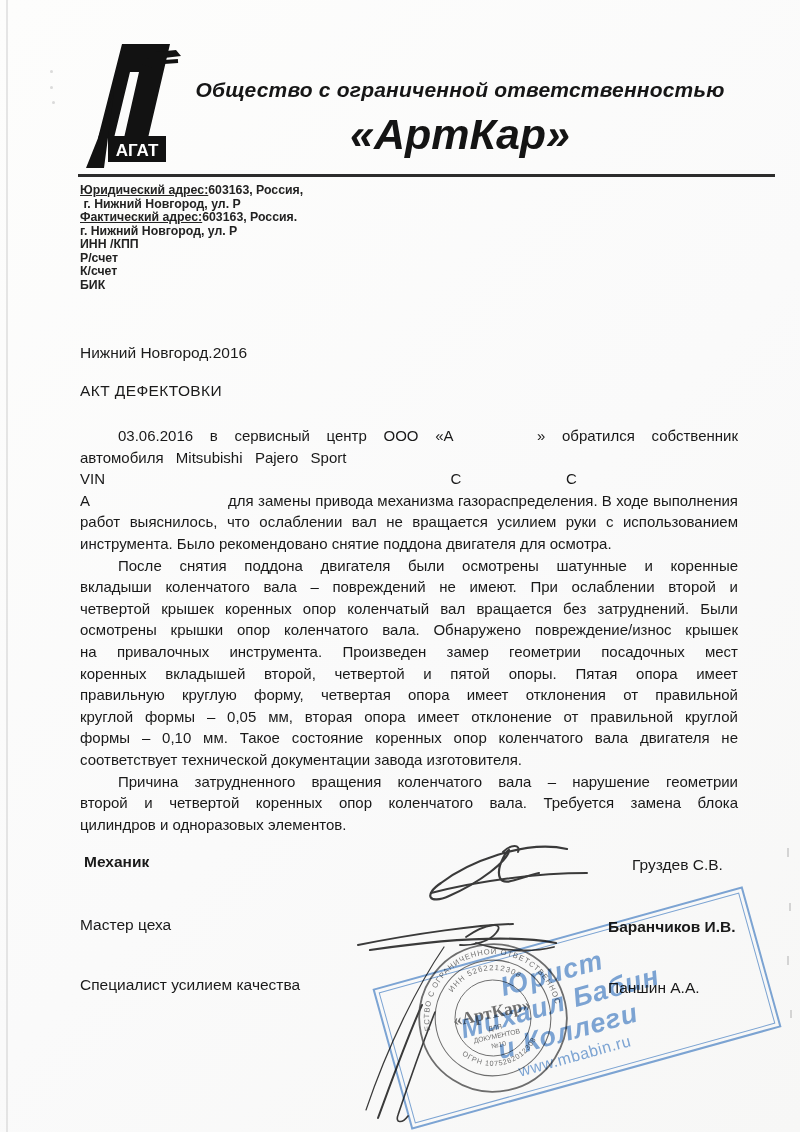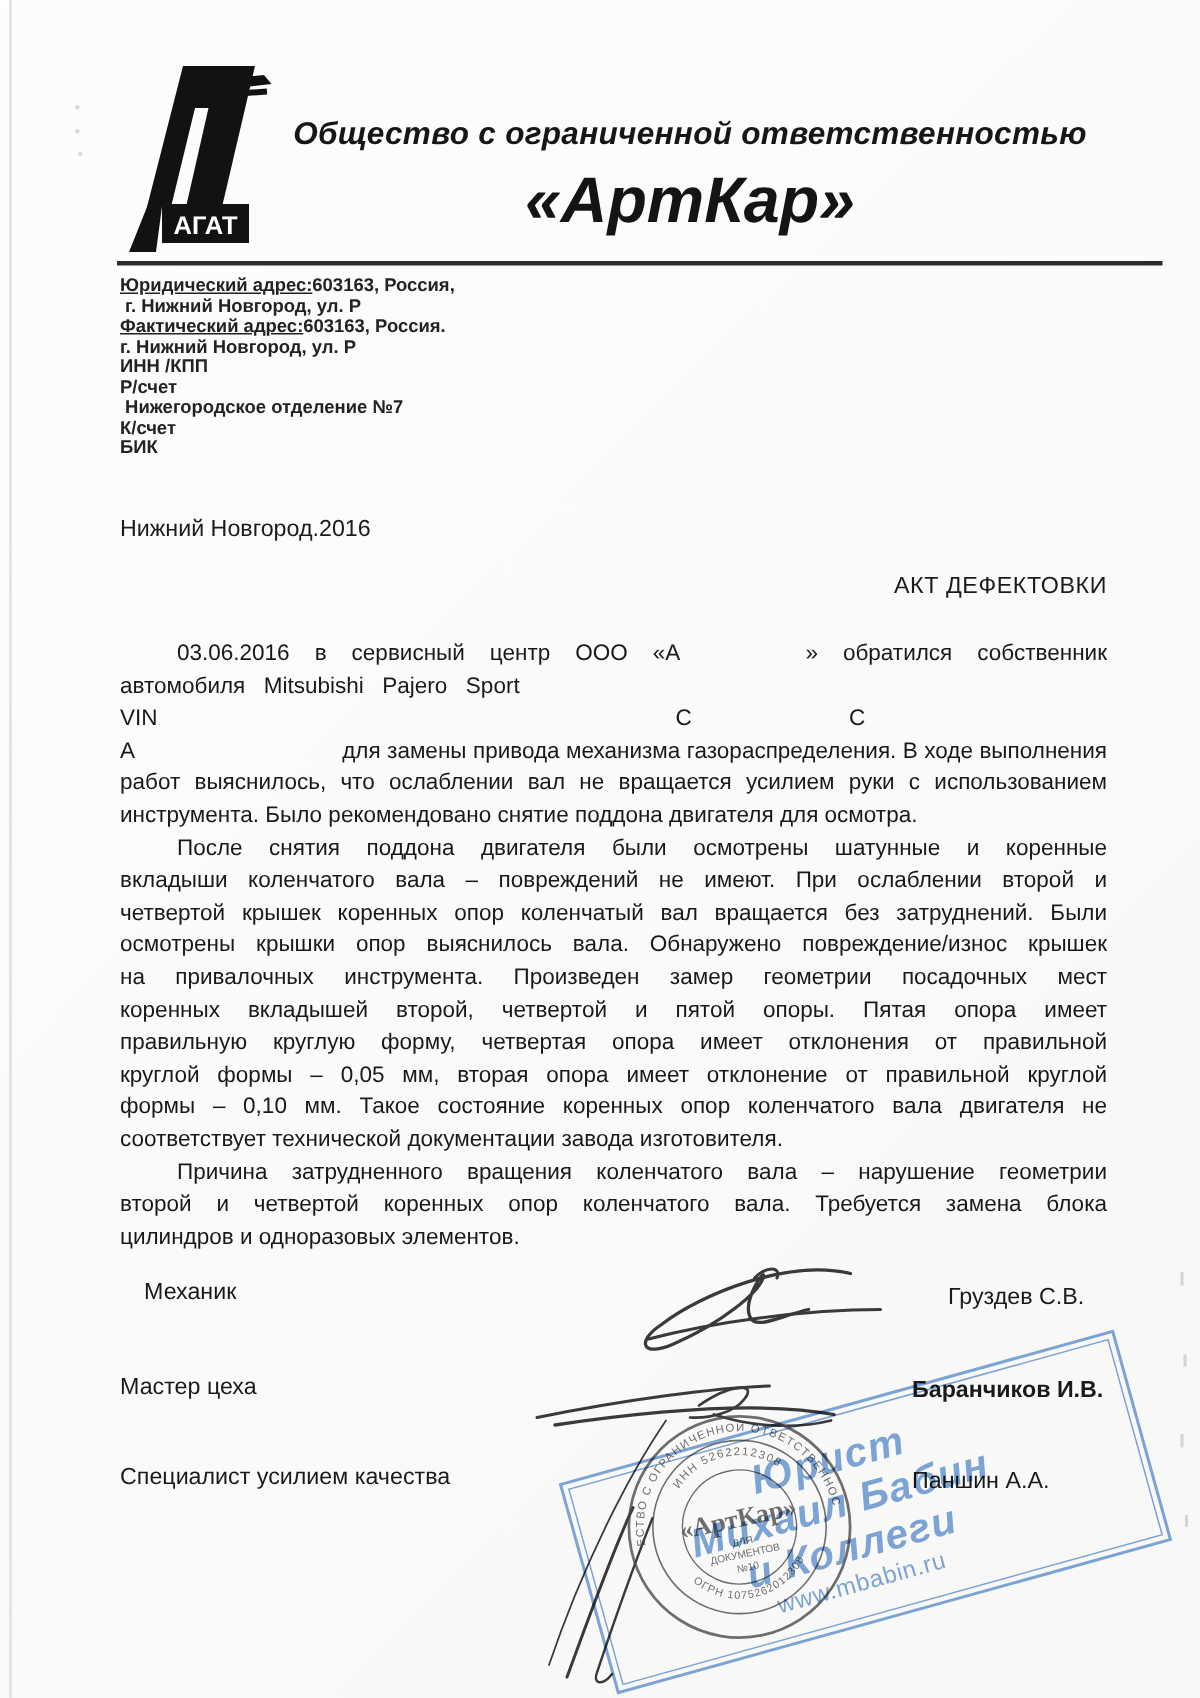--- a/index.html
+++ b/index.html
@@ -21,21 +21,21 @@
   .org-name{font-size:43px;font-weight:bold;font-style:italic;margin-top:8px;color:#141414;}
   .rule{position:absolute;left:78px;top:174px;width:697px;height:3px;background:#2c2c2c;}
 
   
   .reqs{position:absolute;left:80px;top:184px;width:420px;font-size:12.3px;line-height:13.5px;
         font-weight:bold;color:#222;}
   .req-label{text-decoration:underline;}
 
   
   .dateline{position:absolute;left:80px;top:344px;width:658px;display:flex;justify-content:flex-start;font-size:15.5px;}
-  .doc-title{position:absolute;left:80px;top:382px;width:658px;text-align:right;font-size:15.5px;letter-spacing:.4px;}
+  .doc-title{position:absolute;left:80px;top:382px;width:658px;text-align:left;font-size:15.5px;letter-spacing:.4px;}
 
   
   .body-text{position:absolute;left:80px;top:425px;width:658px;}
   .ln{font-size:15px;line-height:21.6px;white-space:pre-wrap;color:#191919;}
   .j{text-align:justify;text-align-last:justify;}
   .ind{text-indent:38px;}
   .ws{word-spacing:2px;}
 
   
   .sig-role,.sig-name{position:absolute;font-size:15.5px;color:#1a1a1a;z-index:4;}
@@ -92,55 +92,54 @@
   </div>
   <div class="rule"></div>
 
   <div class="reqs">
     <div><span class="req-label">Юридический адрес:</span><span>603163, Россия,</span></div>
     <div><span class="req-label"></span><span>&nbsp;г. Нижний Новгород, ул. Р</span></div>
     <div><span class="req-label">Фактический адрес:</span><span>603163, Россия.</span></div>
     <div><span class="req-label"></span><span>г. Нижний Новгород, ул. Р</span></div>
     <div><span class="req-label"></span><span>ИНН /КПП</span></div>
     <div><span class="req-label"></span><span>Р/счет</span></div>
-    <div><span class="req-label"></span><span>&nbsp;Нижегородское отделение №7</span></div>
     <div><span class="req-label"></span><span>К/счет</span></div>
     <div><span class="req-label"></span><span>БИК</span></div>
   </div>
 
   <div class="dateline">
     <span>Нижний Новгород</span>
     <span>.2016</span>
   </div>
   <div class="doc-title">АКТ ДЕФЕКТОВКИ</div>
 
   <div class="body-text">
     <div class="ln j ind ws">03.06.2016 в сервисный центр ООО «А&nbsp;&nbsp;&nbsp;&nbsp;&nbsp;» обратился собственник</div>
     <div class="ln ws">автомобиля&nbsp; Mitsubishi&nbsp; Pajero&nbsp; Sport&nbsp; VIN&nbsp;&nbsp;&nbsp;&nbsp;&nbsp;&nbsp;&nbsp;&nbsp;&nbsp;&nbsp;&nbsp;&nbsp;&nbsp;&nbsp;&nbsp;&nbsp;&nbsp;&nbsp;&nbsp;&nbsp;&nbsp;&nbsp;&nbsp;&nbsp;&nbsp;&nbsp;&nbsp;&nbsp;&nbsp;&nbsp;&nbsp;&nbsp;&nbsp;&nbsp;&nbsp;&nbsp;&nbsp;&nbsp;&nbsp;&nbsp;&nbsp;&nbsp;&nbsp;&nbsp;&nbsp;&nbsp;&nbsp;&nbsp;&nbsp;&nbsp;&nbsp;&nbsp;&nbsp;&nbsp;&nbsp;&nbsp;С&nbsp;&nbsp;&nbsp;&nbsp;&nbsp;&nbsp;&nbsp;&nbsp;&nbsp;&nbsp;&nbsp;&nbsp;&nbsp;&nbsp;&nbsp;&nbsp;&nbsp;С</div>
     <div class="ln j">А&nbsp;&nbsp;&nbsp;&nbsp;&nbsp;&nbsp;&nbsp;&nbsp;&nbsp;&nbsp;&nbsp;&nbsp;&nbsp;&nbsp;&nbsp;&nbsp;&nbsp;&nbsp;&nbsp;&nbsp;&nbsp;&nbsp;&nbsp;&nbsp;&nbsp;&nbsp;&nbsp;&nbsp;&nbsp;&nbsp;&nbsp;&nbsp;для замены привода механизма газораспределения. В ходе выполнения</div>
     <div class="ln j">работ выяснилось, что ослаблении вал не вращается усилием руки с использованием</div>
     <div class="ln">инструмента. Было рекомендовано снятие поддона двигателя для осмотра.</div>
 
     <div class="ln j ind">После снятия поддона двигателя были осмотрены шатунные и коренные</div>
     <div class="ln j">вкладыши коленчатого вала – повреждений не имеют. При ослаблении второй и</div>
     <div class="ln j">четвертой крышек коренных опор коленчатый вал вращается без затруднений. Были</div>
-    <div class="ln j">осмотрены крышки опор выяснилось вала. Обнаружено повреждение/износ крышек</div>
+    <div class="ln j">осмотрены крышки опор коленчатого вала. Обнаружено повреждение/износ крышек</div>
     <div class="ln j">на привалочных инструмента. Произведен замер геометрии посадочных мест</div>
     <div class="ln j">коренных вкладышей второй, четвертой и пятой опоры. Пятая опора имеет</div>
     <div class="ln j">правильную круглую форму, четвертая опора имеет отклонения от правильной</div>
     <div class="ln j">круглой формы – 0,05 мм, вторая опора имеет отклонение от правильной круглой</div>
     <div class="ln j">формы – 0,10 мм. Такое состояние коренных опор коленчатого вала двигателя не</div>
     <div class="ln">соответствует технической документации завода изготовителя.</div>
 
     <div class="ln j ind">Причина затрудненного вращения коленчатого вала – нарушение геометрии</div>
     <div class="ln j">второй и четвертой коренных опор коленчатого вала. Требуется замена блока</div>
     <div class="ln">цилиндров и одноразовых элементов.</div>
   </div>
 
-  <div class="sig-role" style="left:96px;top:853px;">Механик</div>
+  <div class="sig-role" style="left:84px;top:853px;font-weight:bold;">Механик</div>
   <div class="sig-name" style="left:608px;top:856px;margin-left:24px;">Груздев С.В.</div>
 
   <div class="sig-role" style="left:80px;top:916px;">Мастер цеха</div>
   <div class="sig-name" style="left:608px;top:918px;font-weight:bold;">Баранчиков И.В.</div>
 
   <div class="sig-role" style="left:80px;top:976px;">Специалист усилием качества</div>
   <div class="sig-name" style="left:608px;top:979px;">Паншин А.А.</div>
 
   <svg class="sig-svg" style="left:415px;top:833px;" width="190" height="80" viewBox="0 0 190 80">
     <path d="M 152 16 C 110 6, 52 30, 26 50 C 8 62, 14 72, 34 63 C 66 49, 92 28, 94 18 C 95 12, 80 34, 85 45 C 89 54, 106 44, 124 40" stroke-width="2.2"></path>

